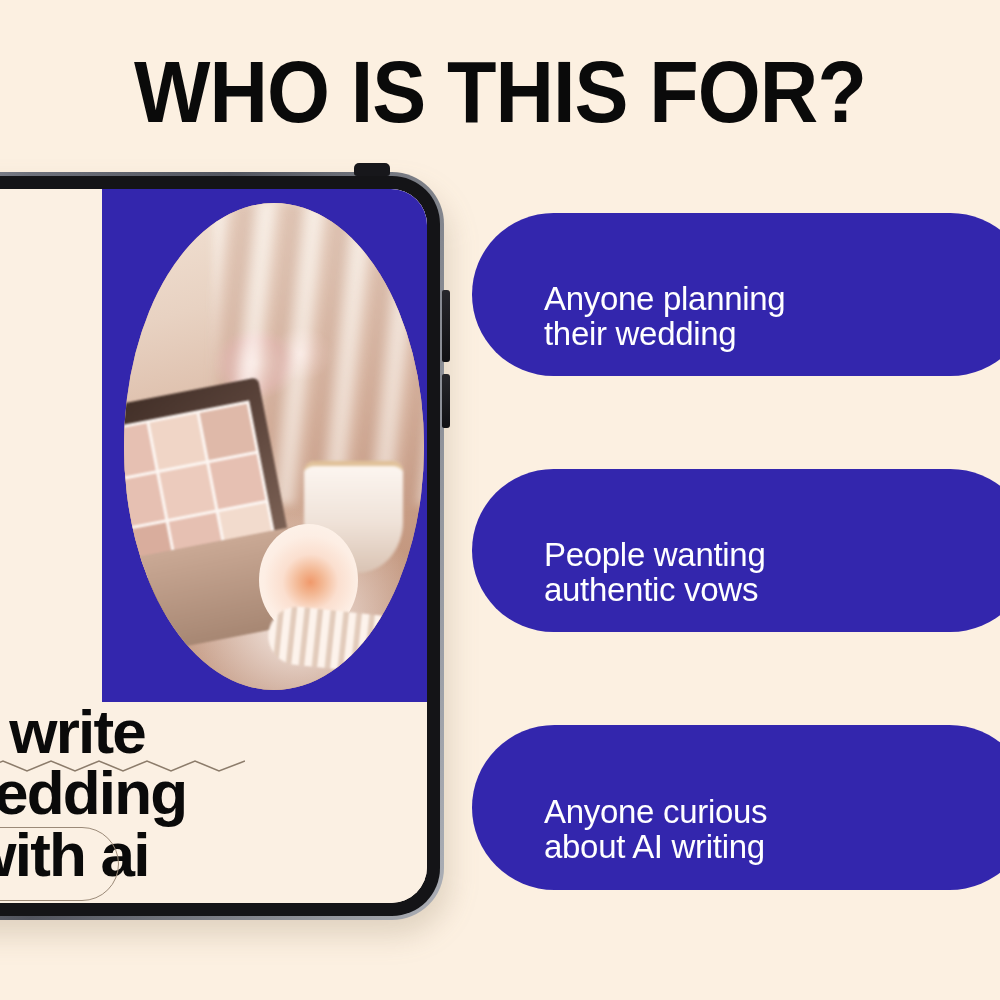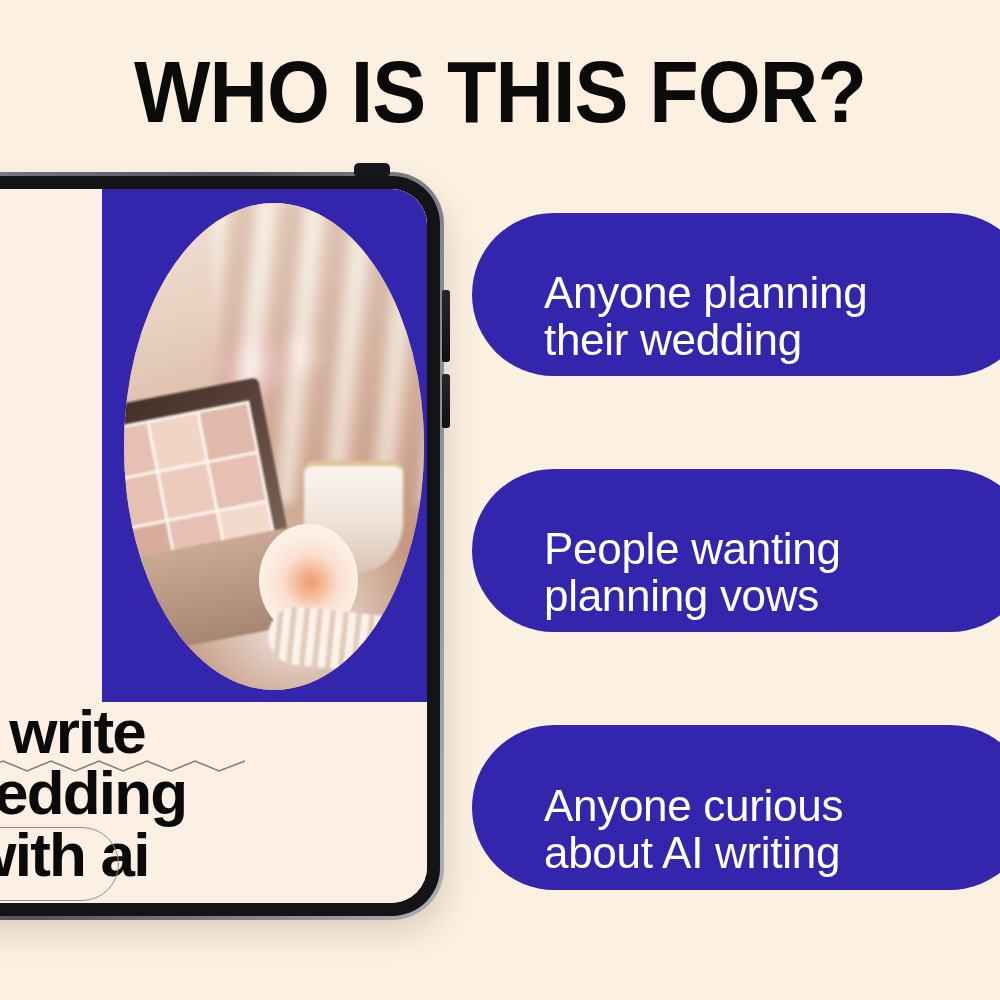--- a/index.html
+++ b/index.html
@@ -212,21 +212,21 @@
     color:#ffffff;
     display:flex;
     align-items:center;
     padding-left:72px;
     padding-right:24px;
   }
   .pill:nth-of-type(1){ top:213px; height:163px; }
   .pill:nth-of-type(2){ top:469px; height:163px; }
   .pill:nth-of-type(3){ top:725px; height:165px; }
   .pill-text{
-    font-size:44px;
+    font-size:33px;
     line-height:1.06;
     font-weight:400;
     letter-spacing:-0.3px;
     white-space:pre-line;
     margin-top:44px;
   }
 </style>
 </head>
 <body>
 
@@ -288,19 +288,19 @@
   </div>
 </div>
 
 <div class="pill-list">
   <div class="pill">
     <span class="pill-text">Anyone planning
 thеir wedding</span>
   </div>
   <div class="pill">
     <span class="pill-text">People wanting
-planning vows</span>
+authentic vows</span>
   </div>
   <div class="pill">
     <span class="pill-text">Anyone curious
 about AI writing</span>
   </div>
 </div>
 
 </body></html>

